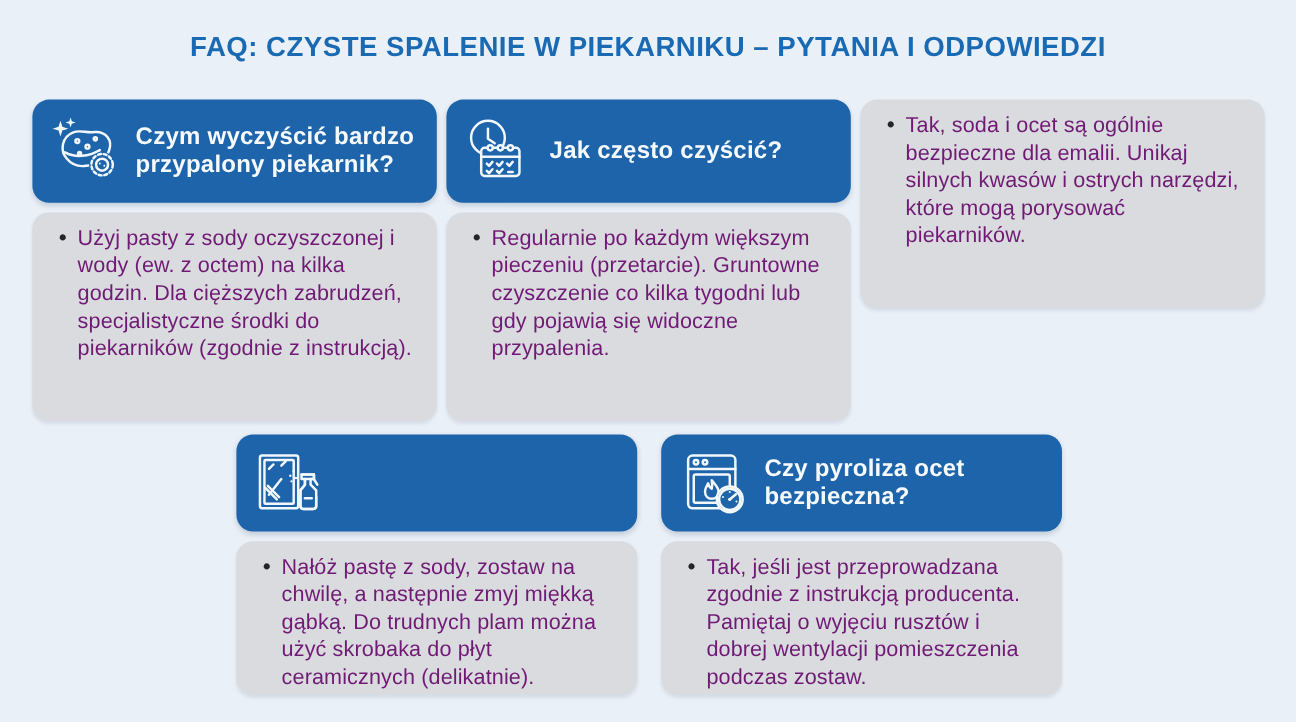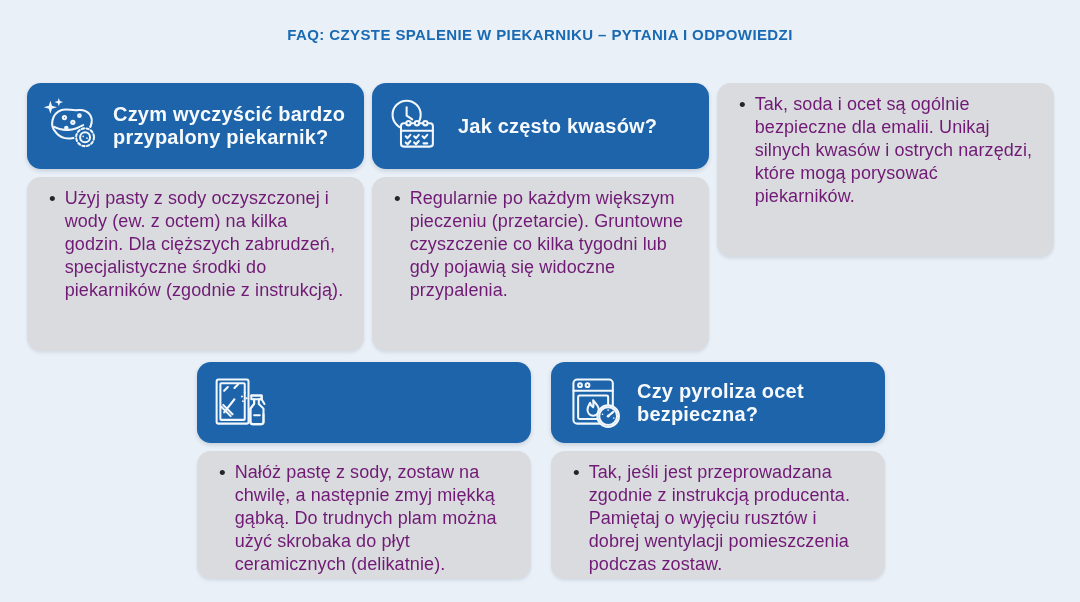--- a/index.html
+++ b/index.html
@@ -12,21 +12,21 @@
     font-family: "Liberation Sans", sans-serif;
     overflow: hidden;
   }
   .page-title {
     position: absolute;
     top: 26px;
     left: 0;
     width: 100%;
     text-align: center;
     color: #1a6ab3;
-    font-size: 15px;
+    font-size: 23px;
     font-weight: bold;
     letter-spacing: 0.4px;
   }
   .row { position: absolute; display: grid; }
   .row-top {
     left: 27px; top: 83px; width: 1027px;
     grid-template-columns: repeat(3, 1fr);
     gap: 8px;
   }
   .row-bottom {
@@ -134,21 +134,21 @@
             <circle class="ic ic-occlude" cx="33" cy="29" r="2.3" style="fill:#1d64ab"></circle>
             <circle class="ic ic-occlude" cx="42" cy="29" r="2.3" style="fill:#1d64ab"></circle>
             <path class="ic" d="M21 43 l2 2 l3 -3.5" stroke-width="1.8"></path>
             <path class="ic" d="M30 43 l2 2 l3 -3.5" stroke-width="1.8"></path>
             <path class="ic" d="M39 43 l2 2 l3 -3.5" stroke-width="1.8"></path>
             <path class="ic" d="M21 49.5 l2 2 l3 -3.5" stroke-width="1.8"></path>
             <path class="ic" d="M30 49.5 l2 2 l3 -3.5" stroke-width="1.8"></path>
             <path class="ic" d="M40 50.5 h4" stroke-width="1.8"></path>
           </svg>
         </span>
-        <span class="question">Jak często kwasów?</span>
+        <span class="question">Jak często czyścić?</span>
       </div>
       <div class="card-body">
         <div class="bullet-row">
           <span class="bullet">•</span>
           <span class="answer">Regularnie po każdym większym pieczeniu (przetarcie). Gruntowne czyszczenie co kilka tygodni lub gdy pojawią się widoczne przypalenia.</span>
         </div>
       </div>
     </div>
 
     <div class="card">

